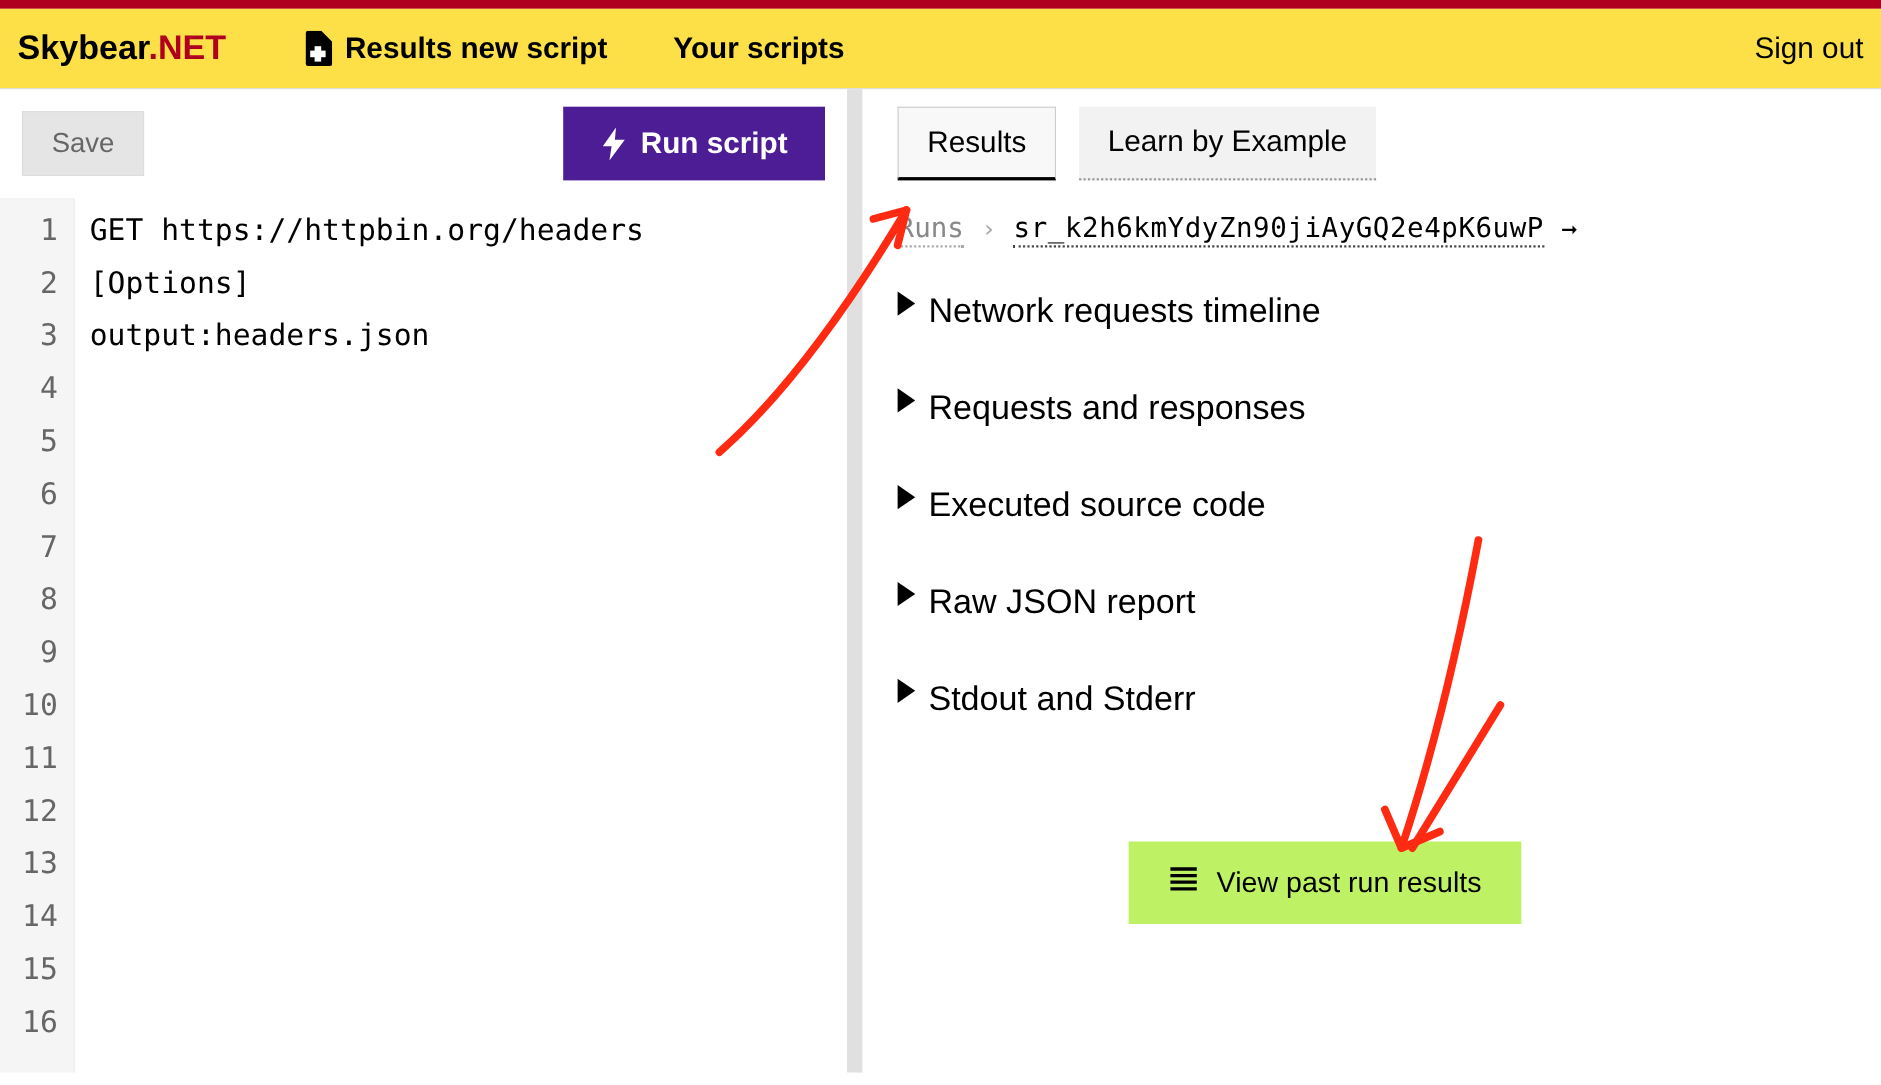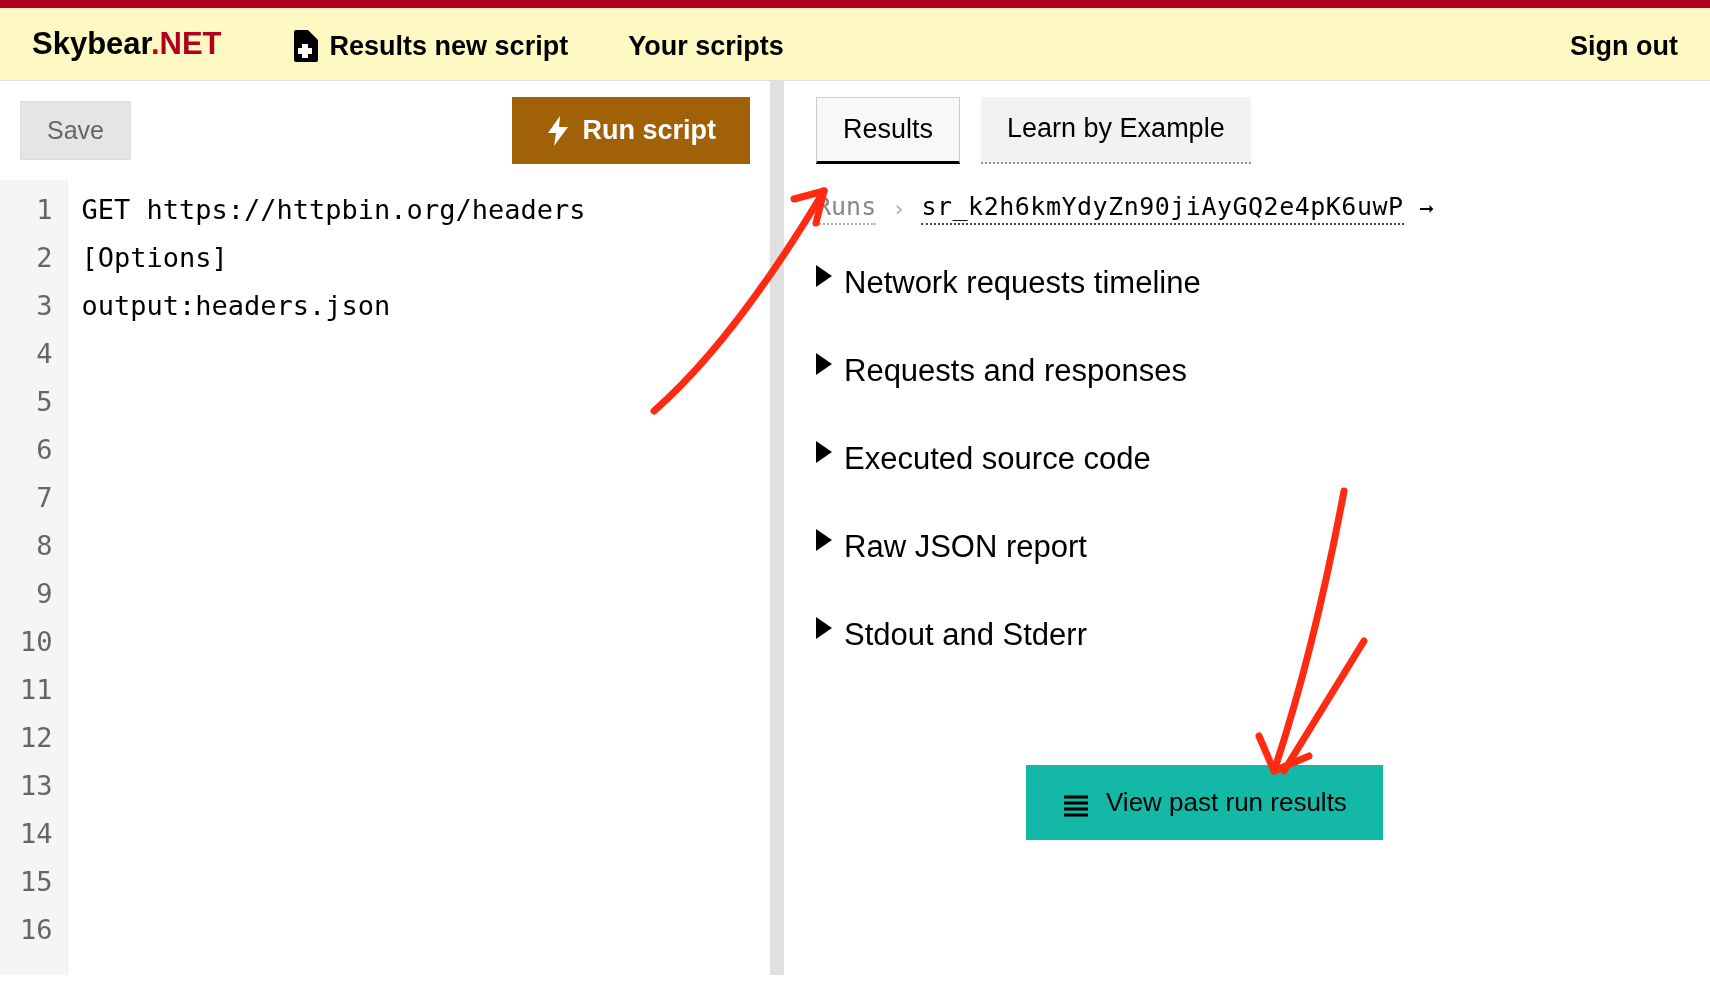--- a/index.html
+++ b/index.html
@@ -9,44 +9,44 @@
       width: 1710px;
       height: 986px;
       overflow: hidden;
     }
     .top-bar {
       height: 8px;
       background: #b00020;
     }
     .header {
       display: flex;
-      align-items: flex-end;
-      padding: 18px 32px;
+      align-items: center;
+      padding: 18px 16px;
       border-bottom: 1px solid #ddd;
-      background: #fef9c3;
+      background: #fde047;
     }
     .logo {
       font-size: 31px;
       font-weight: 700;
       margin-right: 70px;
     }
     .logo-net { color: #b00020; }
     .nav-item {
       display: flex;
       align-items: center;
       font-size: 27px;
       font-weight: 600;
       margin-right: 60px;
       cursor: pointer;
     }
     .nav-item svg { margin-right: 12px; }
     .spacer { flex: 1; }
     .signout {
       font-size: 27px;
-      font-weight: 700;
+      font-weight: 400;
       cursor: pointer;
     }
     .main {
       display: flex;
       height: calc(100% - 8px - 84px);
     }
     .left-panel {
       width: 784px;
       display: flex;
       flex-direction: column;
@@ -61,21 +61,21 @@
     .save-btn {
       background: #e5e5e5;
       border: 1px solid #ddd;
       padding: 14px 26px;
       font-size: 25px;
       color: #666;
       cursor: pointer;
     }
     .toolbar-spacer { flex: 1; }
     .run-btn {
-      background: #a16207;
+      background: #4c1d95;
       color: #fff;
       border: none;
       padding: 18px 34px;
       font-size: 27px;
       font-weight: 600;
       display: flex;
       align-items: center;
       gap: 12px;
       cursor: pointer;
     }
@@ -156,26 +156,26 @@
     }
     .section-caret {
       width: 0; height: 0;
       border-top: 11px solid transparent;
       border-bottom: 11px solid transparent;
       border-left: 16px solid #000;
     }
     .view-past {
       margin-top: 60px;
       margin-left: 210px;
-      background: #14b8a6;
+      background: #bef264;
       border: none;
       padding: 22px 36px;
       font-size: 26px;
       display: inline-flex;
-      align-items: flex-end;
+      align-items: flex-start;
       gap: 16px;
       cursor: pointer;
     }
     .annotation {
       position: absolute;
       pointer-events: none;
     }
   </style>
 </head>
 <body>

